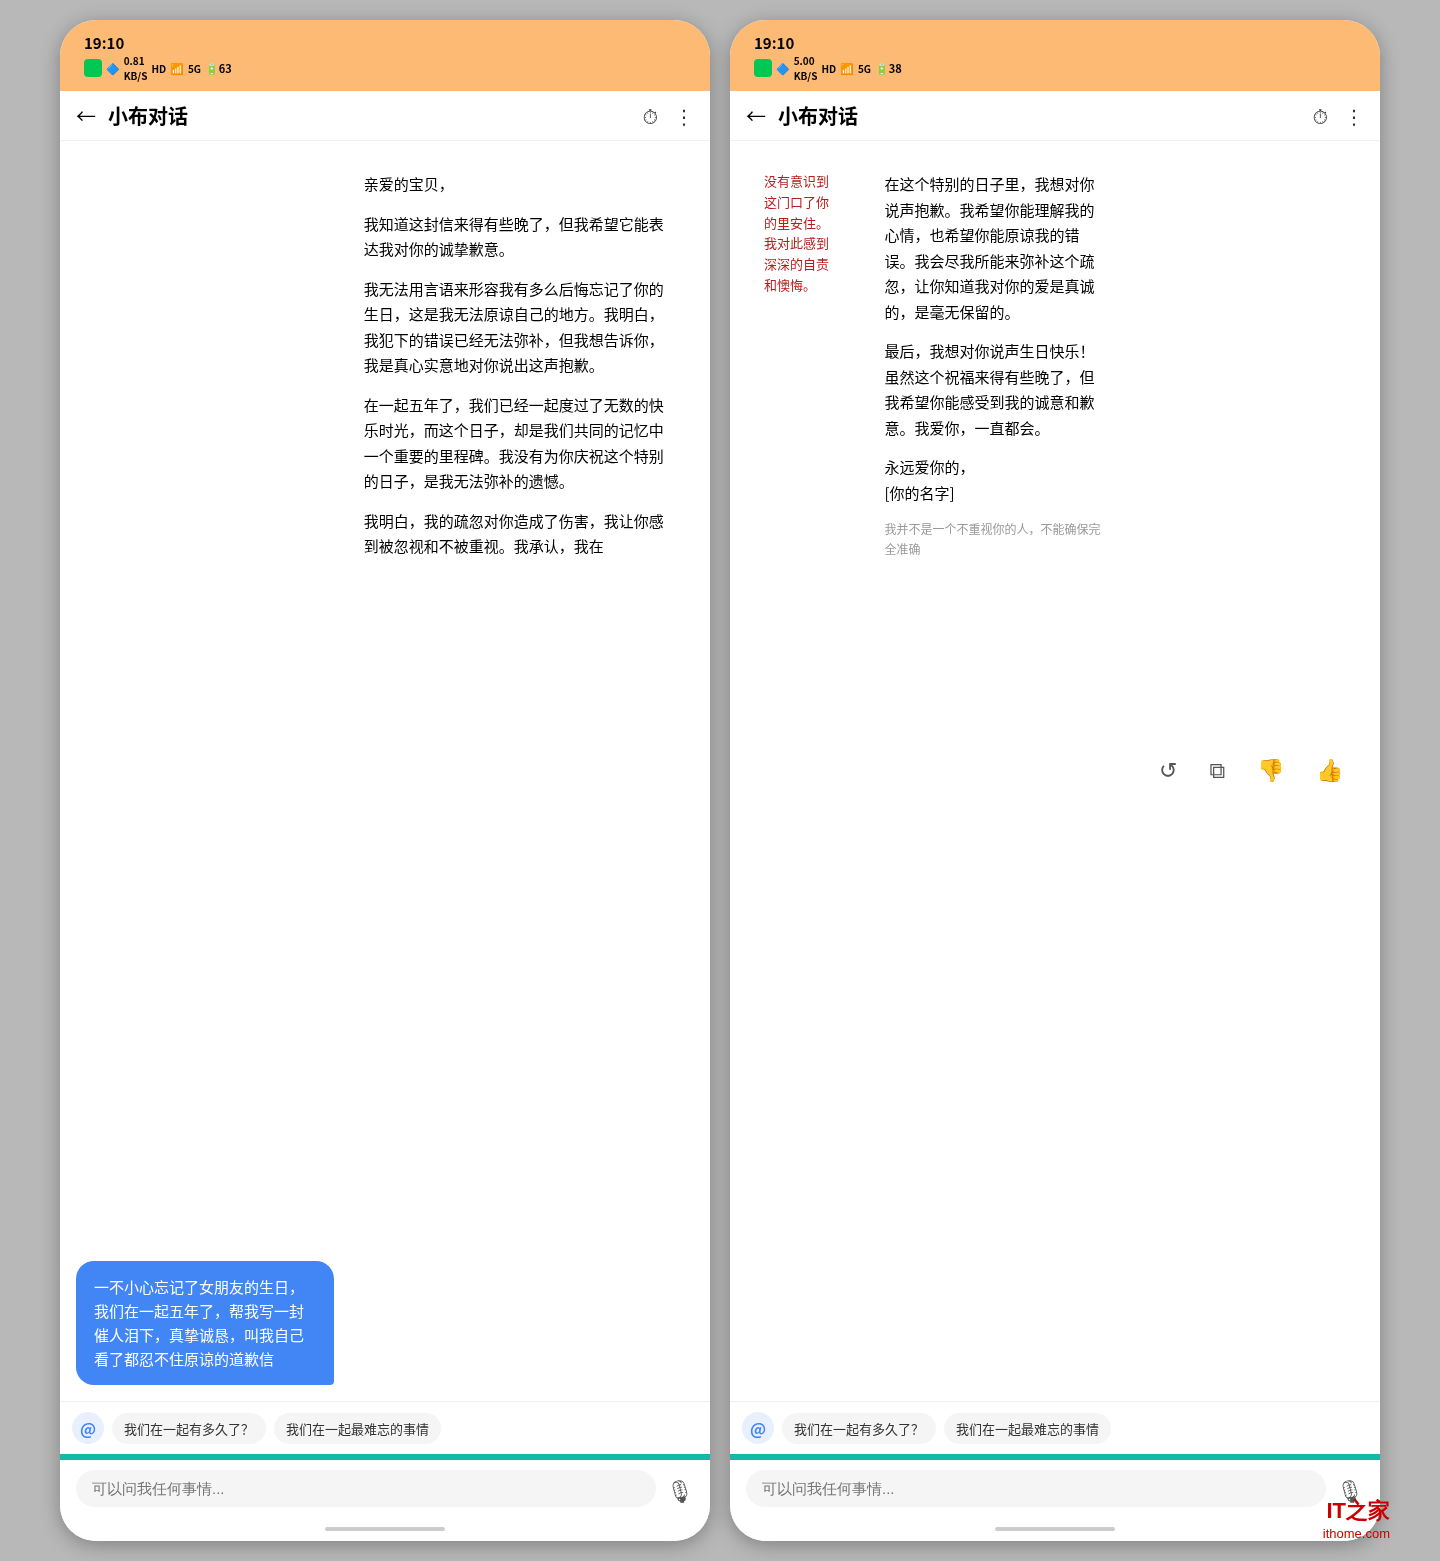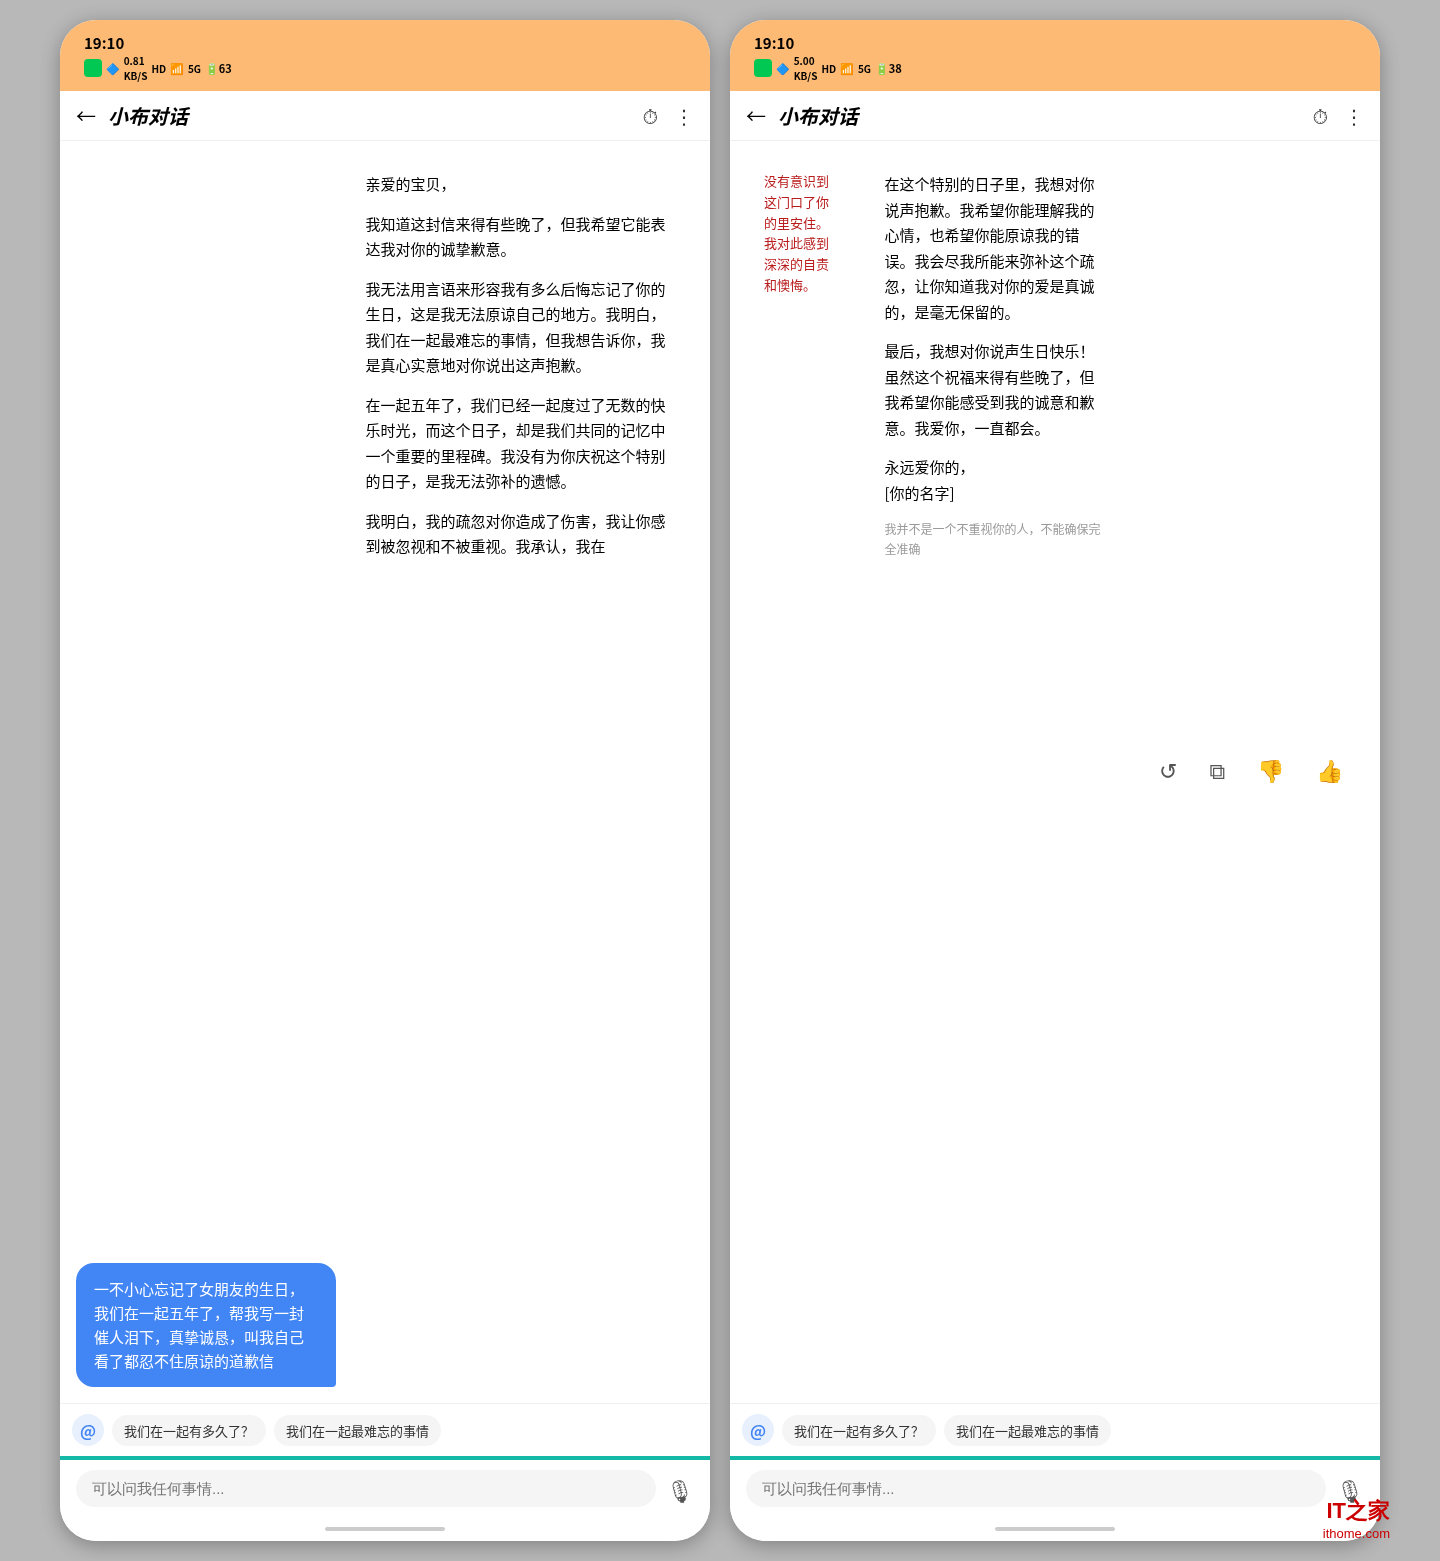--- a/index.html
+++ b/index.html
@@ -69,21 +69,20 @@
     .back-arrow {
       font-size: 20px;
       cursor: pointer;
       color: #000;
     }
     .header-title {
       flex: 1;
       font-size: 20px;
       font-weight: 600;
       color: #000;
-      font-style: italic;
     }
     .header-icons {
       display: flex;
       gap: 16px;
       align-items: center;
     }
     .header-icon {
       font-size: 20px;
       color: #333;
       cursor: pointer;
@@ -178,21 +177,21 @@
       white-space: nowrap;
       cursor: pointer;
     }
     
     .input-bar {
       display: flex;
       align-items: center;
       padding: 10px 16px;
       background: #fff;
       gap: 10px;
-      border-top: 4px solid #14b8a6;
+      border-top: 6px solid #14b8a6;
     }
     .input-field {
       flex: 1;
       background: #f5f5f5;
       border-radius: 22px;
       padding: 10px 16px;
       font-size: 15px;
       color: #999;
       border: none;
       outline: none;
@@ -251,21 +250,21 @@
       </div>
     </div>
 
     <div class="chat-area">
 
       <div class="msg-user">一不小心忘记了女朋友的生日，我们在一起五年了，帮我写一封催人泪下，真挚诚恳，叫我自己看了都忍不住原谅的道歉信</div>
 
       <div class="msg-ai">
         <p>亲爱的宝贝，</p>
         <p>我知道这封信来得有些晚了，但我希望它能表达我对你的诚挚歉意。</p>
-        <p>我无法用言语来形容我有多么后悔忘记了你的生日，这是我无法原谅自己的地方。我明白，我们在一起最难忘的事情，但我想告诉你，我是真心实意地对你说出这声抱歉。</p>
+        <p>我无法用言语来形容我有多么后悔忘记了你的生日，这是我无法原谅自己的地方。我明白，我犯下的错误已经无法弥补，但我想告诉你，我是真心实意地对你说出这声抱歉。</p>
         <p>在一起五年了，我们已经一起度过了无数的快乐时光，而这个日子，却是我们共同的记忆中一个重要的里程碑。我没有为你庆祝这个特别的日子，是我无法弥补的遗憾。</p>
         <p>我明白，我的疏忽对你造成了伤害，我让你感到被忽视和不被重视。我承认，我在</p>
       </div>
     </div>
 
     <div class="suggestion-bar">
       <div class="suggestion-at">@</div>
       <div class="suggestion-chip">我们在一起有多久了？</div>
       <div class="suggestion-chip">我们在一起最难忘的事情</div>
     </div>

